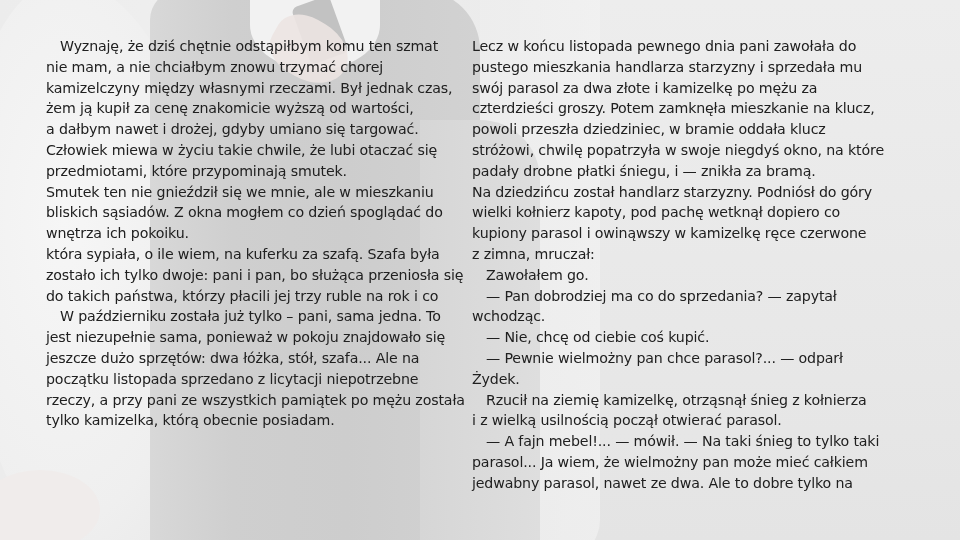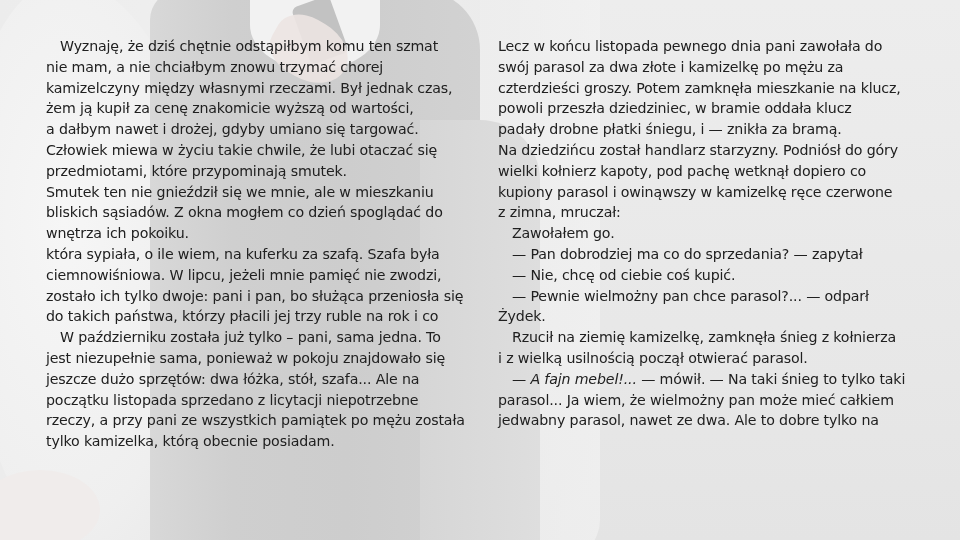--- a/index.html
+++ b/index.html
@@ -97,24 +97,24 @@
       position: absolute;
       top: 36px;
       font-family: "DejaVu Sans", sans-serif;
       font-size: 14.2px;
       line-height: 20.8px;
       color: #202020;
       letter-spacing: -0.15px;
       white-space: nowrap;
     }
     .col-left { left: 46px; width: 420px; }
-    .col-right { left: 498px; width: 440px; }
+    .col-right { left: 472px; width: 440px; }
     .line { display: block; height: 20.8px; }
     .indent { padding-left: 14px; }
-    .italic { font-style: italic; }
+    .italic { }
   </style>
 </head>
 <body>
 
 <div class="slide">
   <div class="bg-layer">
     <div class="right-bg"></div>
     <div class="arm-right"></div>
     <div class="shirt-left"></div>
     <div class="vest"></div>
@@ -130,45 +130,47 @@
     <span class="line">nie mam, a nie chciałbym znowu trzymać chorej</span>
     <span class="line">kamizelczyny między własnymi rzeczami. Był jednak czas,</span>
     <span class="line">żem ją kupił za cenę znakomicie wyższą od wartości,</span>
     <span class="line">a dałbym nawet i drożej, gdyby umiano się targować.</span>
     <span class="line">Człowiek miewa w życiu takie chwile, że lubi otaczać się</span>
     <span class="line">przedmiotami, które przypominają smutek.</span>
     <span class="line">Smutek ten nie gnieździł się we mnie, ale w mieszkaniu</span>
     <span class="line">bliskich sąsiadów. Z okna mogłem co dzień spoglądać do</span>
     <span class="line">wnętrza ich pokoiku.</span>
     <span class="line">która sypiała, o ile wiem, na kuferku za szafą. Szafa była</span>
-    <span class="line">ciemnowiśniowa. W lipcu, jeżeli mnie pamięć nie zwodzi,</span>
     <span class="line">zostało ich tylko dwoje: pani i pan, bo służąca przeniosła się</span>
     <span class="line">do takich państwa, którzy płacili jej trzy ruble na rok i co</span>
     <span class="line indent">W październiku została już tylko – pani, sama jedna. To</span>
     <span class="line">jest niezupełnie sama, ponieważ w pokoju znajdowało się</span>
     <span class="line">jeszcze dużo sprzętów: dwa łóżka, stół, szafa... Ale na</span>
     <span class="line">początku listopada sprzedano z licytacji niepotrzebne</span>
     <span class="line">rzeczy, a przy pani ze wszystkich pamiątek po mężu została</span>
     <span class="line">tylko kamizelka, którą obecnie posiadam.</span>
   </div>
 
   <div class="col col-right">
     <span class="line">Lecz w końcu listopada pewnego dnia pani zawołała do</span>
+    <span class="line">pustego mieszkania handlarza starzyzny i sprzedała mu</span>
     <span class="line">swój parasol za dwa złote i kamizelkę po mężu za</span>
     <span class="line">czterdzieści groszy. Potem zamknęła mieszkanie na klucz,</span>
     <span class="line">powoli przeszła dziedziniec, w bramie oddała klucz</span>
+    <span class="line">stróżowi, chwilę popatrzyła w swoje niegdyś okno, na które</span>
     <span class="line">padały drobne płatki śniegu, i — znikła za bramą.</span>
     <span class="line">Na dziedzińcu został handlarz starzyzny. Podniósł do góry</span>
     <span class="line">wielki kołnierz kapoty, pod pachę wetknął dopiero co</span>
     <span class="line">kupiony parasol i owinąwszy w kamizelkę ręce czerwone</span>
     <span class="line">z zimna, mruczał:</span>
     <span class="line indent">Zawołałem go.</span>
     <span class="line indent">— Pan dobrodziej ma co do sprzedania? — zapytał</span>
+    <span class="line">wchodząc.</span>
     <span class="line indent">— Nie, chcę od ciebie coś kupić.</span>
     <span class="line indent">— Pewnie wielmożny pan chce parasol?... — odparł</span>
     <span class="line">Żydek.</span>
-    <span class="line indent">Rzucił na ziemię kamizelkę, zamknęła śnieg z kołnierza</span>
+    <span class="line indent">Rzucił na ziemię kamizelkę, otrząsnął śnieg z kołnierza</span>
     <span class="line">i z wielką usilnością począł otwierać parasol.</span>
     <span class="line indent"><span class="italic">— A fajn mebel!...</span><span> — mówił. — Na taki śnieg to tylko taki</span></span>
     <span class="line">parasol... Ja wiem, że wielmożny pan może mieć całkiem</span>
     <span class="line">jedwabny parasol, nawet ze dwa. Ale to dobre tylko na</span>
   </div>
 </div>
 
 </body></html>

